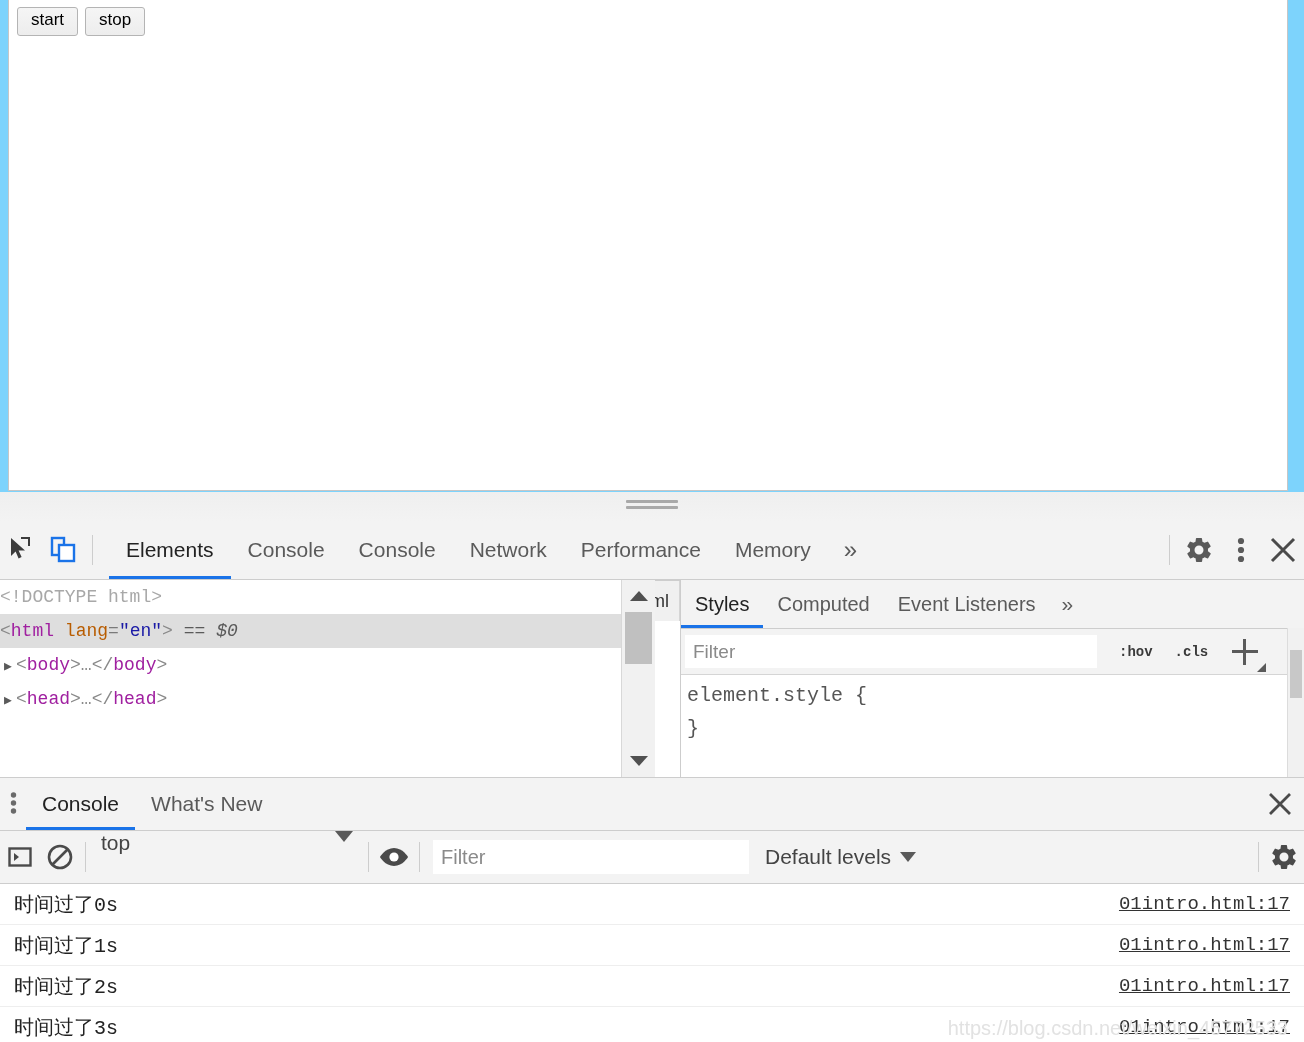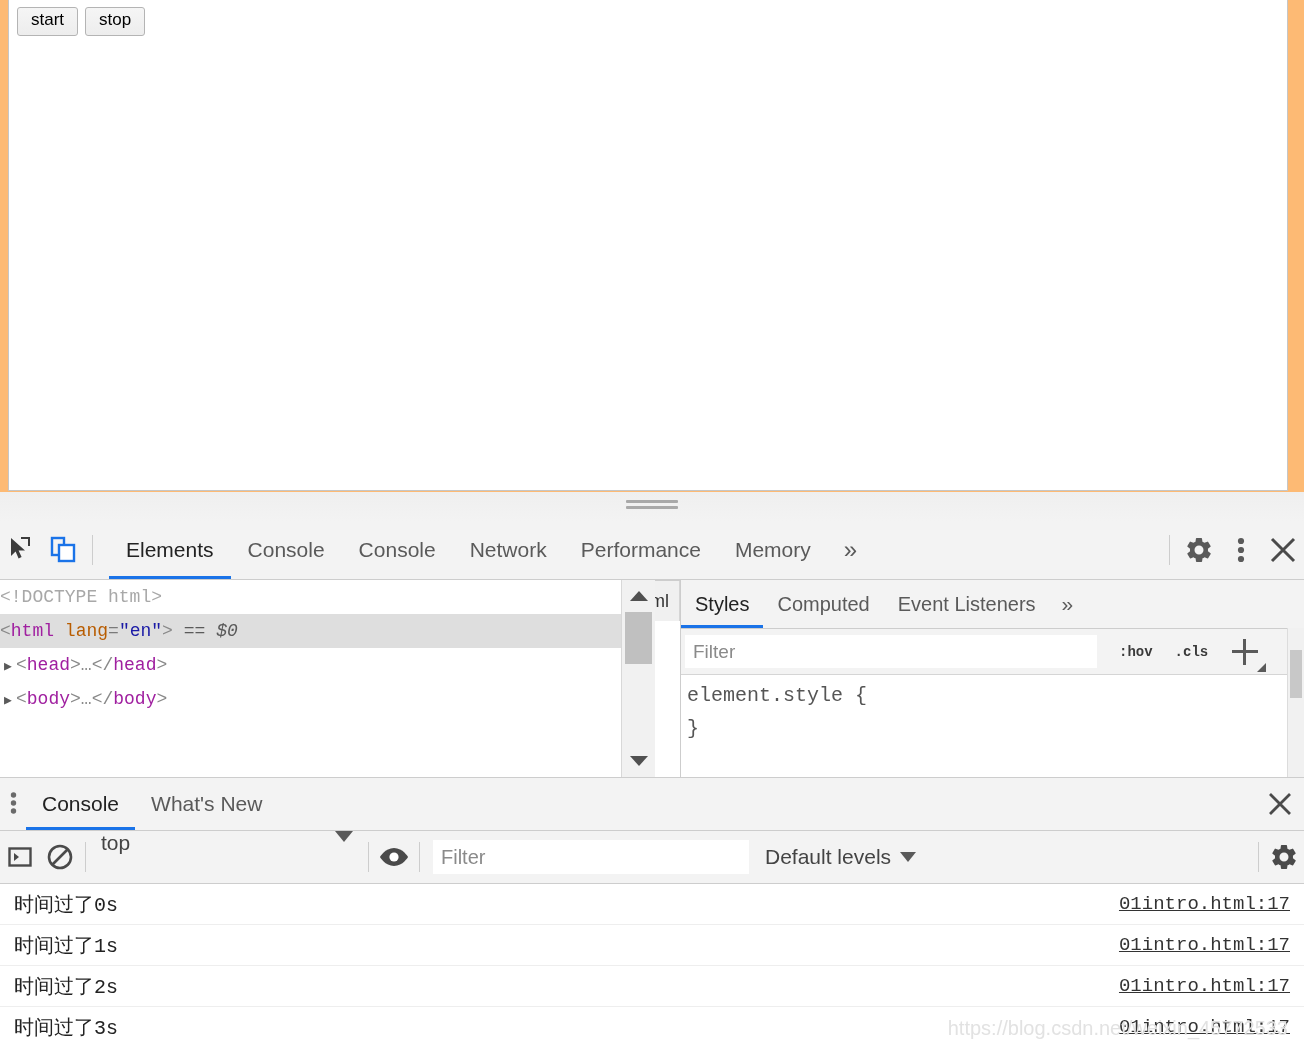--- a/index.html
+++ b/index.html
@@ -12,21 +12,21 @@
     width: 1304px;
     height: 1042px;
     overflow: hidden;
     font-family: "Liberation Sans", sans-serif;
     -webkit-font-smoothing: antialiased;
   }
   #screen {
     position: relative;
     width: 1304px;
     height: 980px;
-    background: #fdba74;
+    background: #7dd3fc;
   }
 
   
   #page-viewport {
     position: absolute;
     left: 8px;
     top: -1px;
     width: 1280px;
     height: 492px;
     background: #ffffff;
@@ -625,25 +625,25 @@
 
             <div class="dom-row">
               <span class="tok-doctype">&lt;!DOCTYPE html&gt;</span>
             </div>
 
             <div class="dom-row selected">
               <span class="tok-punct">&lt;</span><span class="tok-tag">html</span><span> </span><span class="tok-attr">lang</span><span class="tok-eq">=</span><span class="tok-val">"</span><span class="tok-val">en</span><span class="tok-val">"</span><span class="tok-punct">&gt;</span><span> </span><span class="tok-dollar">== $0</span>
             </div>
 
             <div class="dom-row">
+              <span class="twisty">▶</span><span class="tok-punct">&lt;</span><span class="tok-tag">body</span><span class="tok-punct">&gt;</span><span class="tok-ellipsis">…</span><span class="tok-punct">&lt;/</span><span class="tok-tag">body</span><span class="tok-punct">&gt;</span>
+            </div>
+
+            <div class="dom-row">
               <span class="twisty">▶</span><span class="tok-punct">&lt;</span><span class="tok-tag">head</span><span class="tok-punct">&gt;</span><span class="tok-ellipsis">…</span><span class="tok-punct">&lt;/</span><span class="tok-tag">head</span><span class="tok-punct">&gt;</span>
-            </div>
-
-            <div class="dom-row">
-              <span class="twisty">▶</span><span class="tok-punct">&lt;</span><span class="tok-tag">body</span><span class="tok-punct">&gt;</span><span class="tok-ellipsis">…</span><span class="tok-punct">&lt;/</span><span class="tok-tag">body</span><span class="tok-punct">&gt;</span>
             </div>
 
           </div>
 
           <div id="dom-scrollbar">
             <div class="sb-arrow up">
                 <span class="sb-tri up"></span>
               </div>
             <div id="dom-sb-thumb"></div>
             <div class="sb-arrow down">

